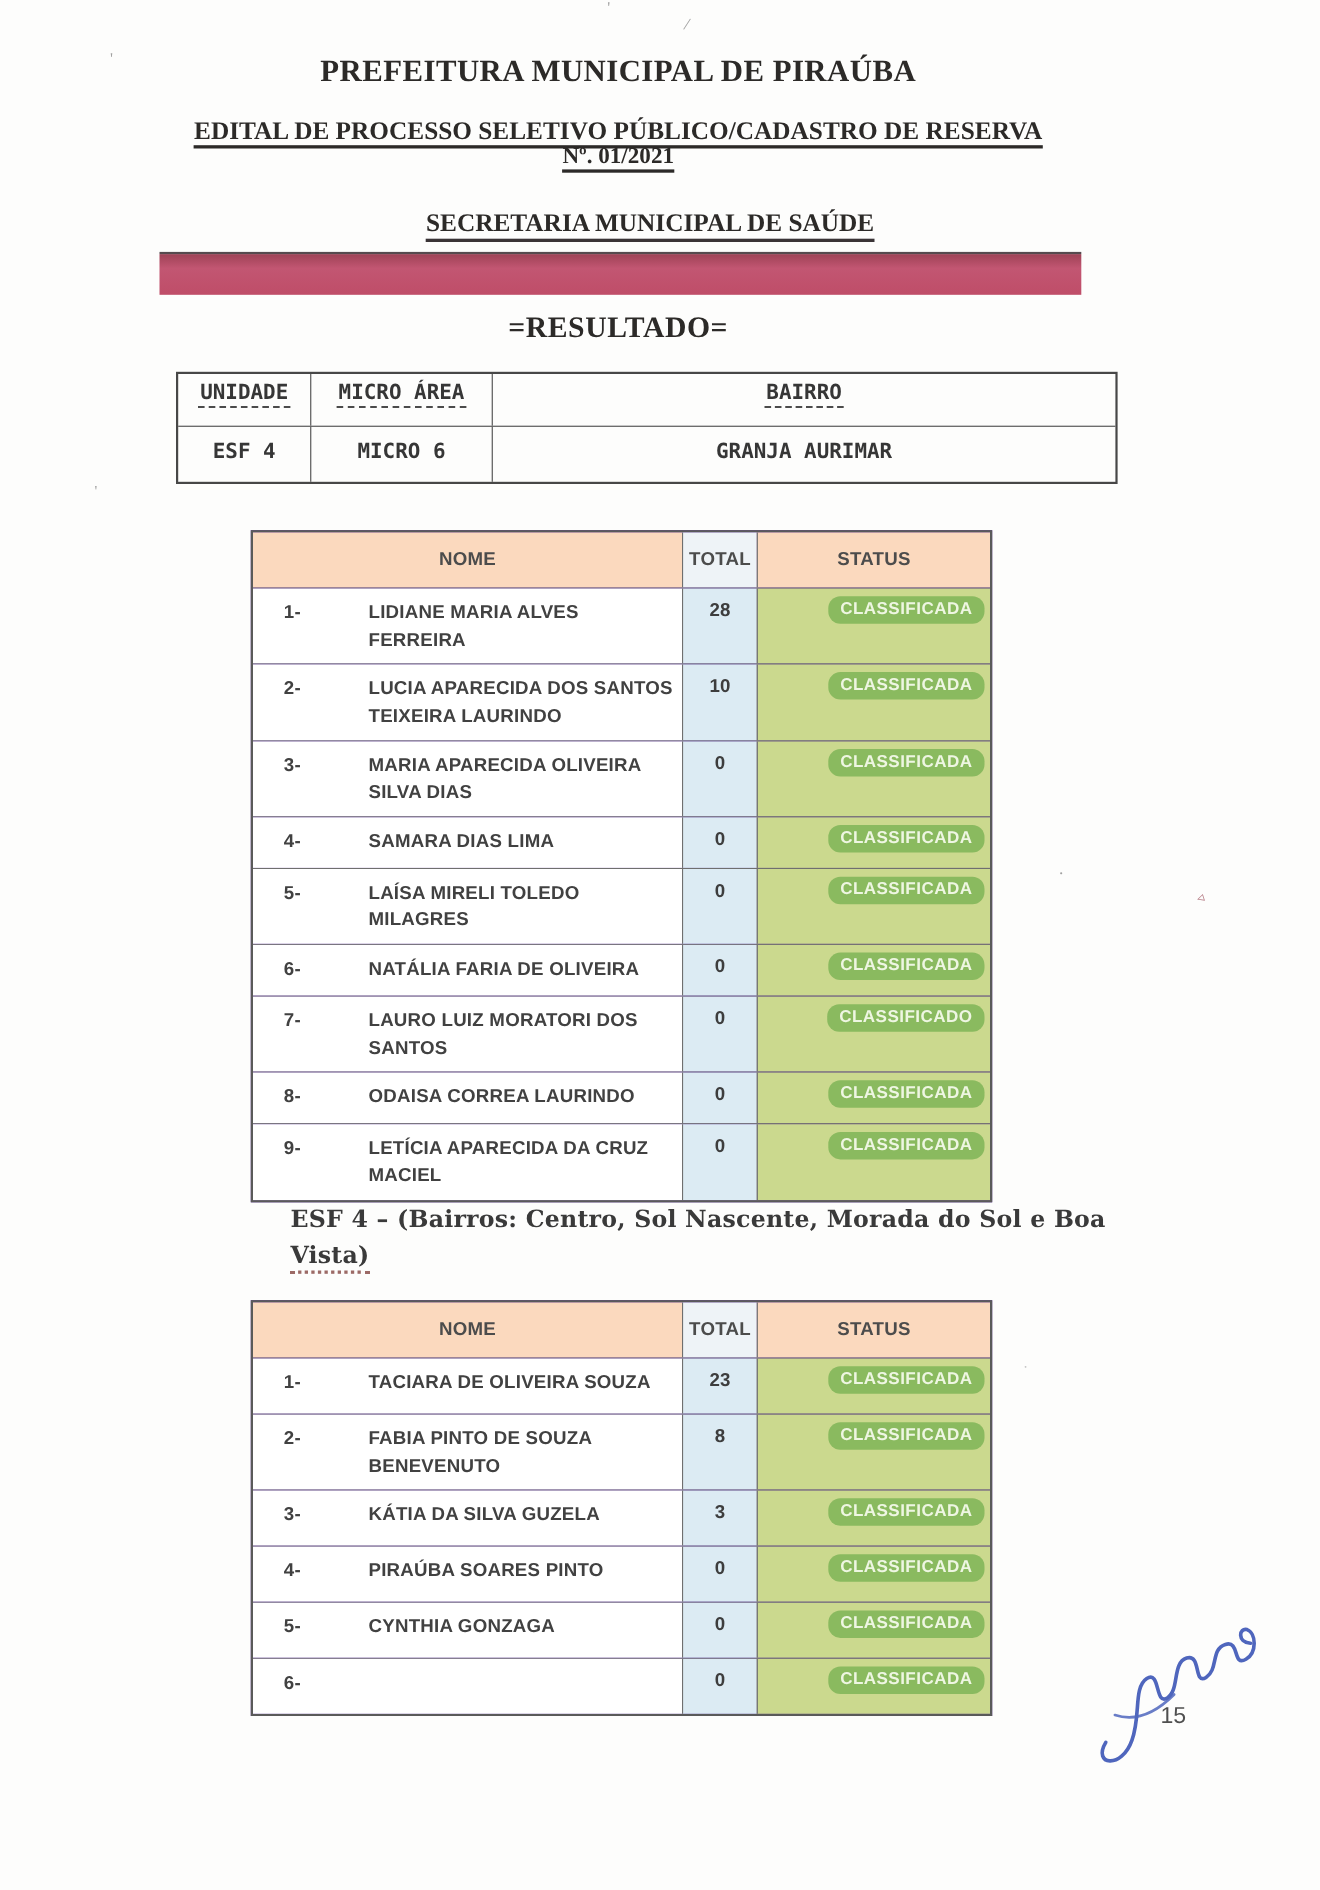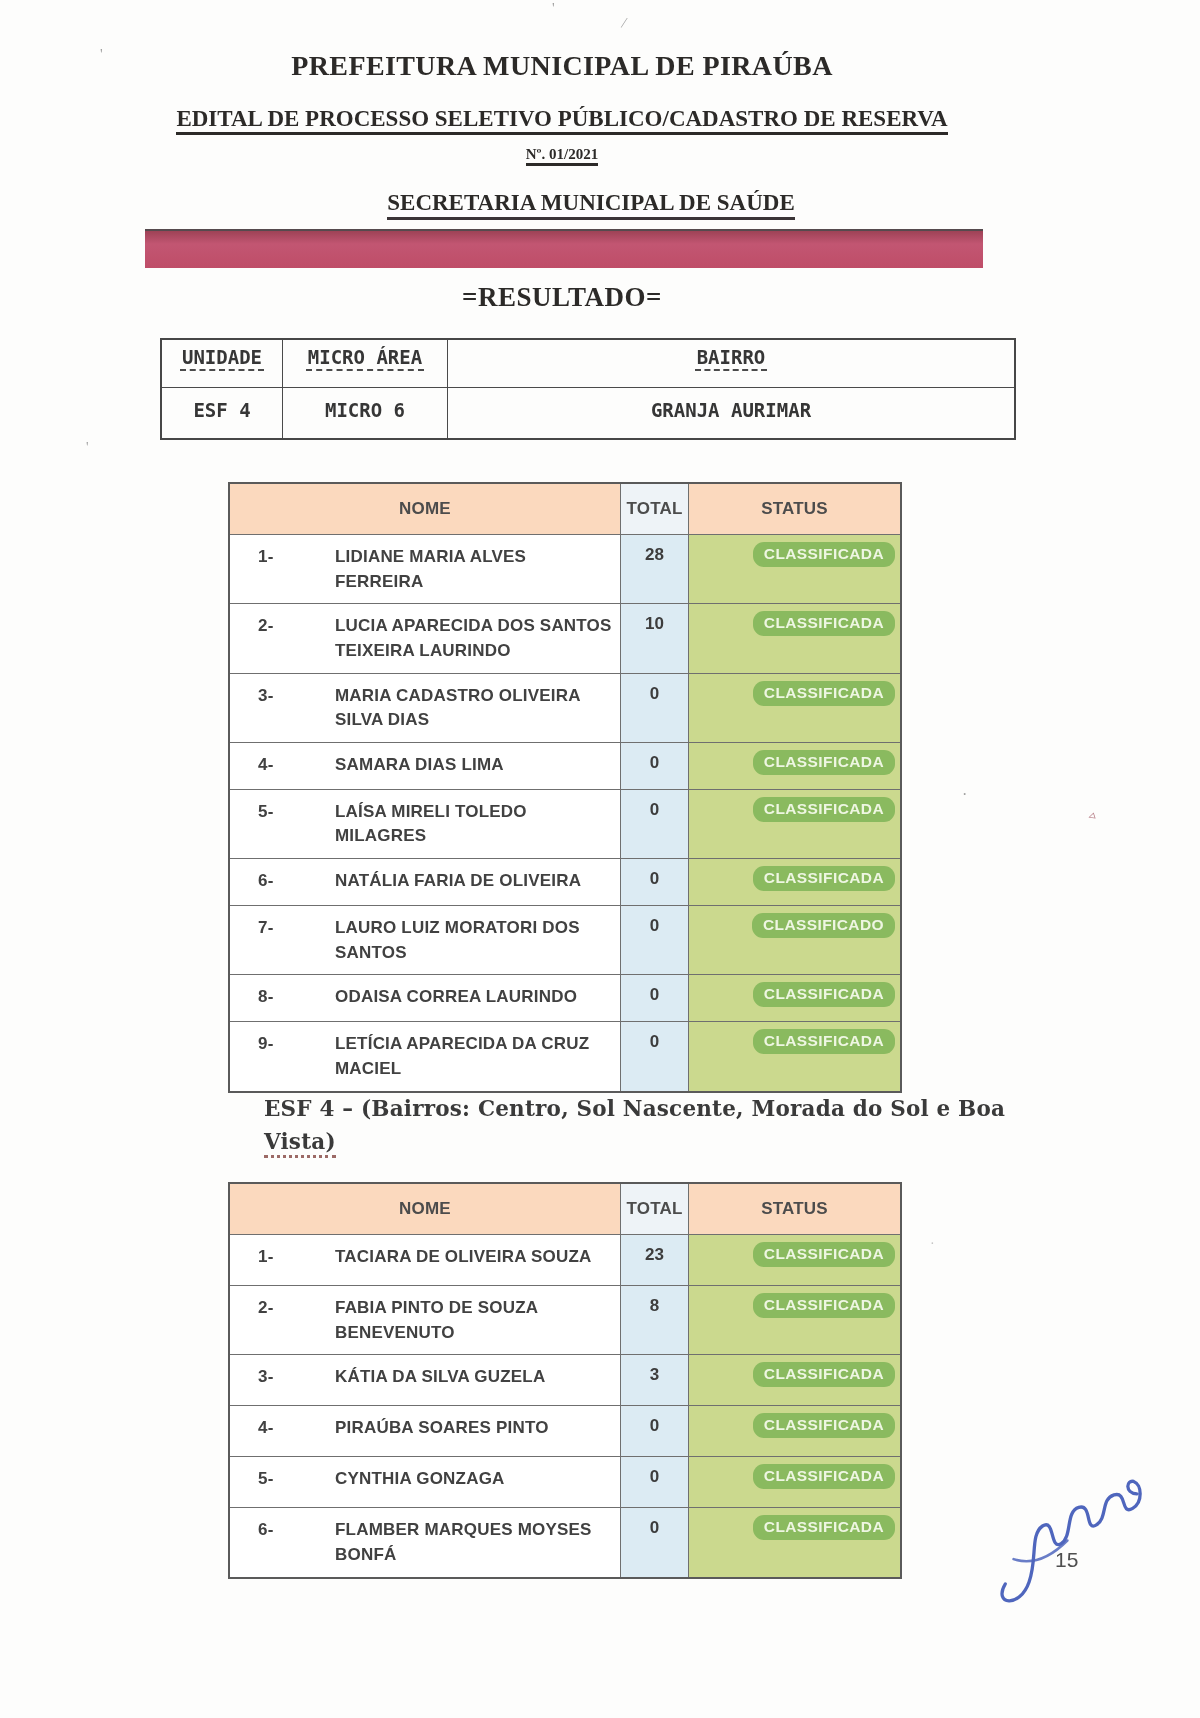--- a/index.html
+++ b/index.html
@@ -7,21 +7,21 @@
     position:relative;width:1200px;height:1718px;margin:0 auto;
     background:#fdfdfc;overflow:hidden;
     font-family:"Liberation Sans","DejaVu Sans",sans-serif;color:#2e2b29;
   }
   
   .cblock{position:absolute;left:0;width:1124px;text-align:center;
     font-family:"Liberation Serif","DejaVu Serif",serif;font-weight:bold;color:#2c2a28;}
   .h-title{top:50px;font-size:28px;letter-spacing:.4px;}
   .h-edital{top:106px;font-size:23px;}
   .h-edital .u{border-bottom:3px solid #2c2a28;padding-bottom:1px;}
-  .h-num{top:146px;font-size:15px;}
+  .h-num{top:129px;font-size:21px;}
   .h-num .u{border-bottom:3px solid #2c2a28;padding-bottom:1px;}
   .h-dept{top:190px;font-size:23px;padding-left:29px;}
   .h-dept .u{border-bottom:3px solid #3a3436;padding-bottom:2px;}
   .h-result{top:282px;font-size:27px;letter-spacing:.5px;}
 
   .banner{
     position:absolute;left:145px;top:229px;width:838px;height:37px;
     background:linear-gradient(#9e4256,var(--badge-banner,#c25672) 35%,var(--banner,#bf4d68));
     border-top:2px solid #564a4e;
   }
@@ -153,21 +153,21 @@
           </div>
           <div class="c-total">10</div>
           <div class="c-status">
             <span class="badge">CLASSIFICADA</span>
           </div>
         </div>
 
         <div class="trow">
           <div class="c-name">
             <span class="num">3-</span>
-            <span class="nm">MARIA CADASTRO OLIVEIRA SILVA DIAS</span>
+            <span class="nm">MARIA APARECIDA OLIVEIRA SILVA DIAS</span>
           </div>
           <div class="c-total">0</div>
           <div class="c-status">
             <span class="badge">CLASSIFICADA</span>
           </div>
         </div>
 
         <div class="trow">
           <div class="c-name">
             <span class="num">4-</span>
@@ -300,21 +300,20 @@
           </div>
           <div class="c-total">0</div>
           <div class="c-status">
             <span class="badge">CLASSIFICADA</span>
           </div>
         </div>
 
         <div class="trow">
           <div class="c-name">
             <span class="num">6-</span>
-            <span class="nm">FLAMBER MARQUES MOYSES BONFÁ</span>
           </div>
           <div class="c-total">0</div>
           <div class="c-status">
             <span class="badge">CLASSIFICADA</span>
           </div>
         </div>
       </div>
   </div>
 
   <div class="sig">

